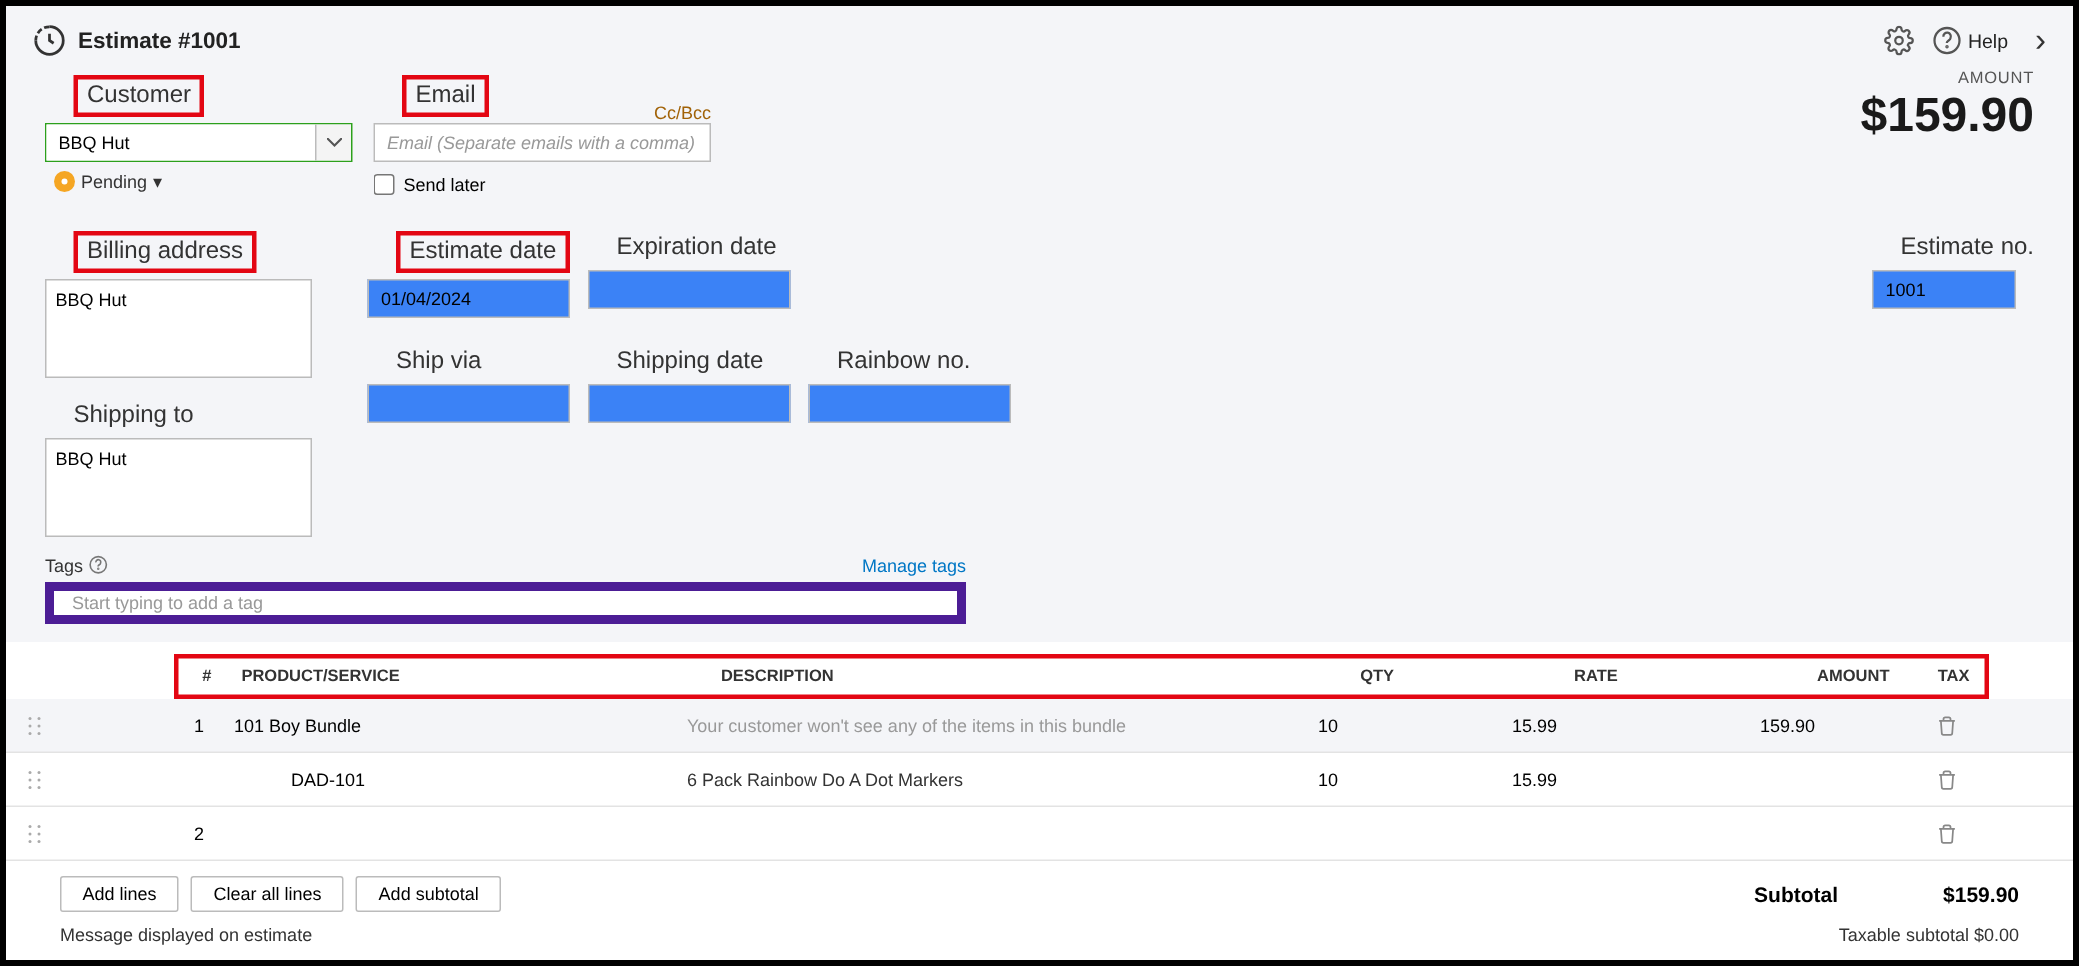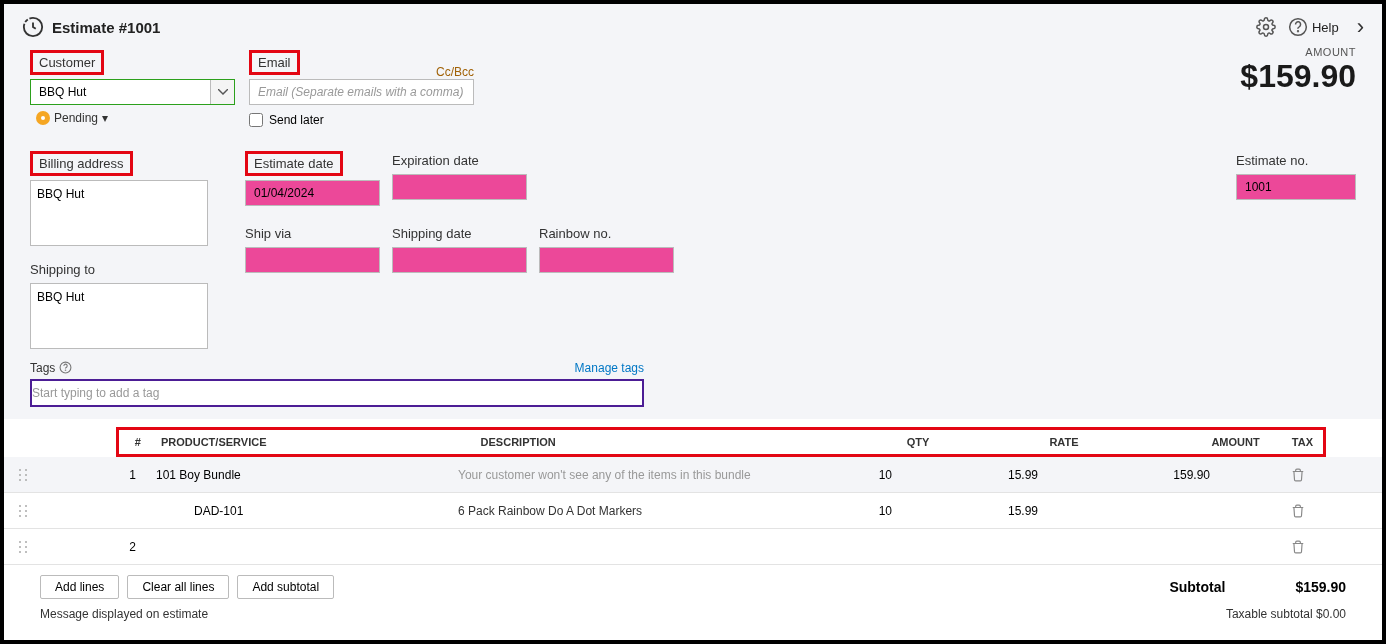--- a/index.html
+++ b/index.html
@@ -14,21 +14,21 @@
 .hdr-right { margin-left: auto; display: flex; align-items: center; gap: 12px; }
 .gear-btn, .help-btn { display: flex; align-items: center; cursor: pointer; }
 .gear-btn svg, .help-btn svg { width: 20px; height: 20px; }
 .help-btn span { margin-left: 4px; font-size: 13px; color: #222; }
 .chevron-right { font-size: 22px; color: #333; margin-left: 6px; }
 
 
 .form { padding: 4px 26px 12px; position: relative; }
 .row1 { display: flex; }
 .field-group { display: flex; flex-direction: column; }
-.label { font-size: 13px; color: #333; margin-bottom: 4px; padding: 2px 0; }
+.label { font-size: 16px; color: #333; margin-bottom: 4px; padding: 2px 0; margin-left: 19px; }
 .label.hl { border: 3px solid #e30613; padding: 2px 6px; display: inline-block; width: fit-content; }
 .customer-group { width: 205px; margin-right: 14px; }
 .email-group { width: 225px; }
 .customer-input-wrap { display: flex; border: 1px solid #2ca01c; background: #fff; height: 26px; }
 .customer-input { flex: 1; border: none; padding: 0 8px; font-size: 12px; outline: none; }
 .dropdown-btn { width: 24px; border-left: 1px solid #bbb; background: #f4f4f4; display: flex; align-items: center; justify-content: center; cursor: pointer; }
 .ccbcc { font-size: 12px; color: #a16207; margin-left: auto; cursor: pointer; }
 .email-input { width: 225px; border: 1px solid #bbb; background: #fff; height: 26px; padding: 0 8px; font-size: 12px; }
 .email-input::placeholder { font-style: italic; color: #999; }
 .status-row { display: flex; align-items: flex-start; margin-top: 6px; gap: 6px; }
@@ -40,32 +40,32 @@
 
 
 .amount-block { position: absolute; top: 0; right: 26px; text-align: right; }
 .amount-label { font-size: 11px; color: #555; letter-spacing: 0.5px; }
 .amount-value { font-size: 32px; font-weight: 700; color: #1a1a1a; }
 
 
 .row2 { display: flex; margin-top: 24px; gap: 0; }
 .billing-group { width: 203px; margin-right: 12px; }
 .textarea { width: 178px; height: 66px; border: 1px solid #bbb; background: #fff; padding: 6px; font-size: 12px; resize: none; font-family: inherit; }
-.small-input { width: 135px; height: 26px; border: 1px solid #bbb; background: #ec4899; padding: 0 8px; font-size: 12px; }
+.small-input { width: 135px; height: 26px; border: 1px solid #bbb; background: #3b82f6; padding: 0 8px; font-size: 12px; }
 .col-dates { display: flex; flex-direction: column; gap: 0; margin-right: 12px; }
 .dates-row { display: flex; gap: 12px; margin-bottom: 18px; }
 .estno-group { margin-left: auto; }
 .shipping-to-group { margin-top: 14px; }
 
 
 .tags-row { display: flex; align-items: center; margin-top: 12px; }
 .tags-label { font-size: 12px; color: #333; display: flex; gap: 4px; }
 .help-icon { width: 13px; height: 13px; }
 .manage-tags { margin-left: auto; color: #0077c5; font-size: 12px; cursor: pointer; }
-.tags-input { width: 614px; height: 28px; border: 2px solid #4c1d95; background: #fff; padding: 0 0; font-size: 12px; margin-top: 4px; }
+.tags-input { width: 614px; height: 28px; border: 6px solid #4c1d95; background: #fff; padding: 0 12px; font-size: 12px; margin-top: 4px; }
 .tags-input::placeholder { color: #999; }
 
 
 .table-section { background: #fff; flex: 1; display: flex; flex-direction: column; }
 .table-header-wrap { border: 3px solid #e30613; margin: 8px 56px 0 112px; }
 .table { width: 100%; border-collapse: collapse; }
 .table th { font-size: 11px; font-weight: 700; color: #333; text-align: left; padding: 6px 10px; }
 .table th.num { text-align: right; width: 30px; }
 .table th.qty, .table th.rate, .table th.amount, .table th.tax { text-align: right; }
 .th-product { width: 300px; }
@@ -209,21 +209,21 @@
           </div>
           <div class="field-group">
             <span class="label">Rainbow no.</span>
             <input class="small-input" value="" style="">
           </div>
         </div>
       </div>
 
       <div class="field-group estno-group">
         <span class="label">Estimate no.</span>
-        <input class="small-input" style="width: 120px;" value="1001">
+        <input class="small-input" style="width: 96px;" value="1001">
       </div>
     </div>
 
     <div class="tags-wrap">
       <div class="tags-row">
         <div class="tags-label">
           <span>Tags</span>
           <svg class="help-icon" viewBox="0 0 24 24" fill="none" stroke="#777" stroke-width="2">
               <circle cx="12" cy="12" r="10"></circle>
               <path d="M9.1 9a3 3 0 1 1 5.7 1c0 2-3 2-3 4"></path>

